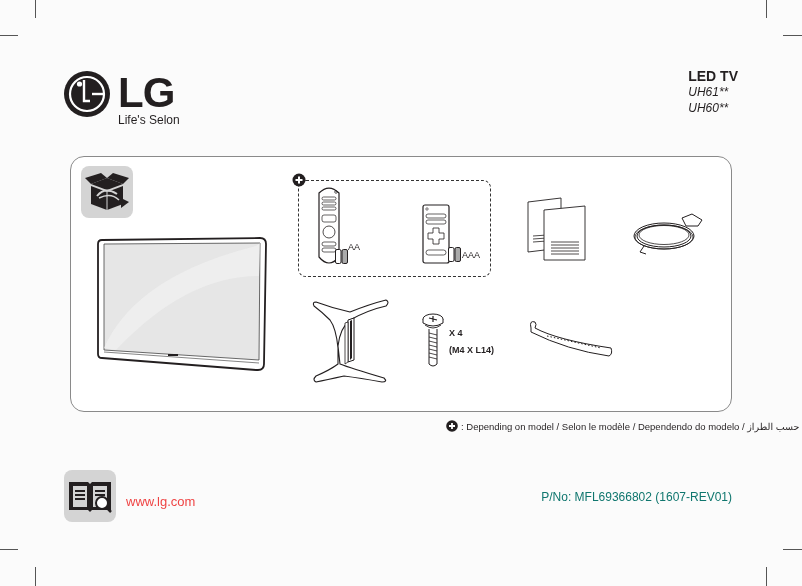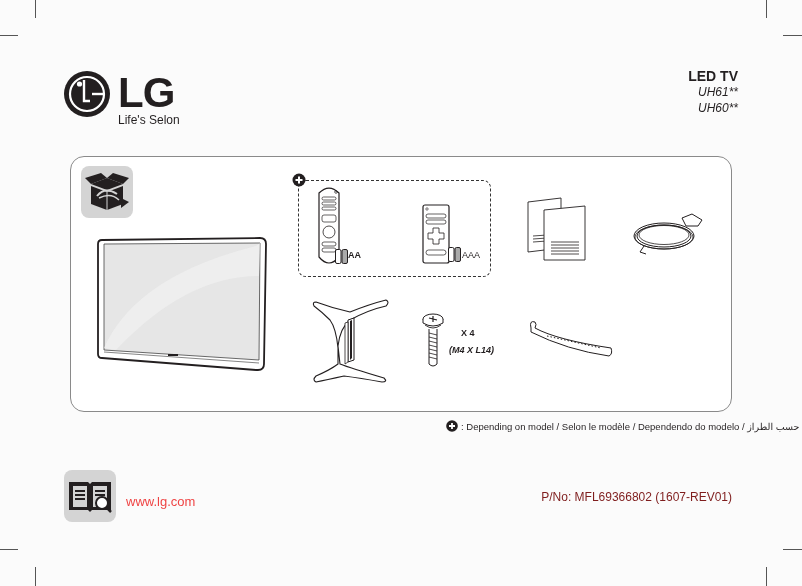--- a/index.html
+++ b/index.html
@@ -12,21 +12,21 @@
   .crop { position:absolute; background:#555; }
   .abs { position:absolute; }
 
   
   .logo { left:63px; top:68px; width:120px; height:60px; }
   .logo-mark { position:absolute; left:0; top:2px; width:48px; height:48px; }
   .logo-word { position:absolute; left:55px; top:4px; font-size:42px; font-weight:bold; letter-spacing:-1px; line-height:42px; color:#231f20; }
   .logo-tag { position:absolute; left:55px; top:45px; font-size:12px; color:#231f20; white-space:nowrap; }
 
   
-  .product { right:64px; top:68px; text-align:right; }
+  .product { right:64px; top:68px; text-align:left; }
   .product .title { font-size:14px; font-weight:bold; line-height:16px; }
   .product .model { font-size:12px; line-height:16px; color:#231f20;font-style:italic; }
 
   
   .contents-box {
     left:70px; top:156px; width:660px; height:254px;
     border:1.5px solid #8a8a8a; border-radius:14px; background:#fff;
   }
   .pack-icon { left:81px; top:166px; width:52px; height:52px; border-radius:8px; background:#d4d4d4; }
   .optional-box {
@@ -34,21 +34,21 @@
     border:1.5px dashed #333; border-radius:8px;
   }
   .plus-marker { width:14px; height:14px; }
   .label-sm { font-size:9px; color:#231f20; }
   .screw-label { font-size:9px; font-weight:bold; color:#231f20; line-height:17px; }
 
   .footnote { left:410px; top:420px; font-size:9.5px; color:#231f20; white-space:nowrap; display:flex; align-items:center; gap:3px;padding-left:36px; }
 
   .manual-icon { left:64px; top:470px; width:52px; height:52px; border-radius:8px; background:#d4d4d4; }
   .website { left:126px; top:494px; font-size:13px; color:#ef4444; }
-  .pn { right:70px; top:489px; font-size:12px; color:#7f1d1d; text-align:right; line-height:16px; }
+  .pn { right:70px; top:489px; font-size:12px; color:#0f766e; text-align:right; line-height:16px; }
 </style>
 </head>
 <body>
 
 <div class="page-bg"></div>
 
 <div class="crop" style="left:35px;top:0;width:1px;height:18px;"></div>
 <div class="crop" style="left:0;top:35px;width:18px;height:1px;"></div>
 <div class="crop" style="left:766px;top:0;width:1px;height:18px;"></div>
 <div class="crop" style="left:783px;top:35px;width:19px;height:1px;"></div>
@@ -114,21 +114,21 @@
   <rect x="9" y="22" width="14" height="3" rx="1.5" fill="none" stroke="#231f20" stroke-width="0.7"></rect>
   <rect x="9" y="30" width="14" height="7" rx="2" fill="none" stroke="#231f20" stroke-width="0.7"></rect>
   <circle cx="16" cy="47" r="6" fill="none" stroke="#231f20" stroke-width="0.8"></circle>
   <rect x="9" y="57" width="14" height="4" rx="2" fill="none" stroke="#231f20" stroke-width="0.7"></rect>
   <rect x="9" y="63" width="14" height="4" rx="2" fill="none" stroke="#231f20" stroke-width="0.7"></rect>
 </svg>
 <svg class="abs" style="left:335px;top:248px;" width="14" height="16" viewBox="0 0 14 16">
   <rect x="0.5" y="1.5" width="5.5" height="14" rx="1.5" fill="#fff" stroke="#231f20" stroke-width="1"></rect>
   <rect x="7" y="1.5" width="5.5" height="14" rx="1.5" fill="#aaa" stroke="#231f20" stroke-width="1"></rect>
 </svg>
-<div class="abs label-sm" style="left:348px;top:250px;font-weight:bold;">AA</div>
+<div class="abs label-sm" style="left:348px;top:242px;">AA</div>
 
 <svg class="abs" style="left:422px;top:204px;" width="28" height="60" viewBox="0 0 28 60">
   <rect x="1" y="1" width="26" height="58" rx="2" fill="#fff" stroke="#231f20" stroke-width="1.2"></rect>
   <circle cx="5" cy="5" r="1.2" fill="none" stroke="#231f20" stroke-width="0.6"></circle>
   <rect x="4" y="10" width="20" height="4" rx="2" fill="none" stroke="#231f20" stroke-width="0.7"></rect>
   <rect x="4" y="16" width="20" height="4" rx="2" fill="none" stroke="#231f20" stroke-width="0.7"></rect>
   <path d="M11 24 H17 V29 H22 V35 H17 V40 H11 V35 H6 V29 H11 Z" fill="none" stroke="#231f20" stroke-width="0.8"></path>
   <rect x="4" y="46" width="20" height="5" rx="2.5" fill="none" stroke="#231f20" stroke-width="0.7"></rect>
 </svg>
 <svg class="abs" style="left:448px;top:246px;" width="14" height="16" viewBox="0 0 14 16">
@@ -167,22 +167,22 @@
 </svg>
 
 <svg class="abs" style="left:421px;top:312px;" width="24" height="56" viewBox="0 0 24 56">
   <ellipse cx="12" cy="7" rx="10" ry="5" fill="#fff" stroke="#231f20" stroke-width="1"></ellipse>
   <path d="M2 7 L2 11 Q12 17 22 11 L22 7" fill="#fff" stroke="#231f20" stroke-width="1"></path>
   <path d="M8 6 L16 8 M12 4 L12 10" stroke="#231f20" stroke-width="1.2"></path>
   <path d="M4 13 Q12 19 20 13" fill="none" stroke="#231f20" stroke-width="0.9"></path>
   <path d="M8 17 L8 52 Q12 56 16 52 L16 17" fill="#fff" stroke="#231f20" stroke-width="1"></path>
   <path d="M8 21 L16 23 M8 25 L16 27 M8 29 L16 31 M8 33 L16 35 M8 37 L16 39 M8 41 L16 43 M8 45 L16 47" stroke="#231f20" stroke-width="0.8"></path>
 </svg>
-<div class="abs screw-label" style="left:449px;top:325px;margin-left:12px;">X 4</div>
-<div class="abs screw-label" style="left:449px;top:342px;font-style:italic;">(M4 X L14)</div>
+<div class="abs screw-label" style="left:449px;top:325px;">X 4</div>
+<div class="abs screw-label" style="left:449px;top:342px;">(M4 X L14)</div>
 
 <svg class="abs" style="left:527px;top:318px;" width="88" height="42" viewBox="0 0 88 42">
   <path d="M4 10 Q2 2 8 4 Q10 6 8 10 Q30 22 84 30 Q86 36 82 38 Q40 32 4 14 Z" fill="#fff" stroke="#231f20" stroke-width="1"></path>
   <path d="M20 18 L74 30" stroke="#231f20" stroke-width="1" stroke-dasharray="1.5 2"></path>
 </svg>
 
 <div class="abs footnote">
   <svg width="12" height="12" viewBox="0 0 12 12">
     <circle cx="6" cy="6" r="5.8" fill="#231f20"></circle>
     <path d="M6 3 V9 M3 6 H9" stroke="#fff" stroke-width="1.8"></path>

